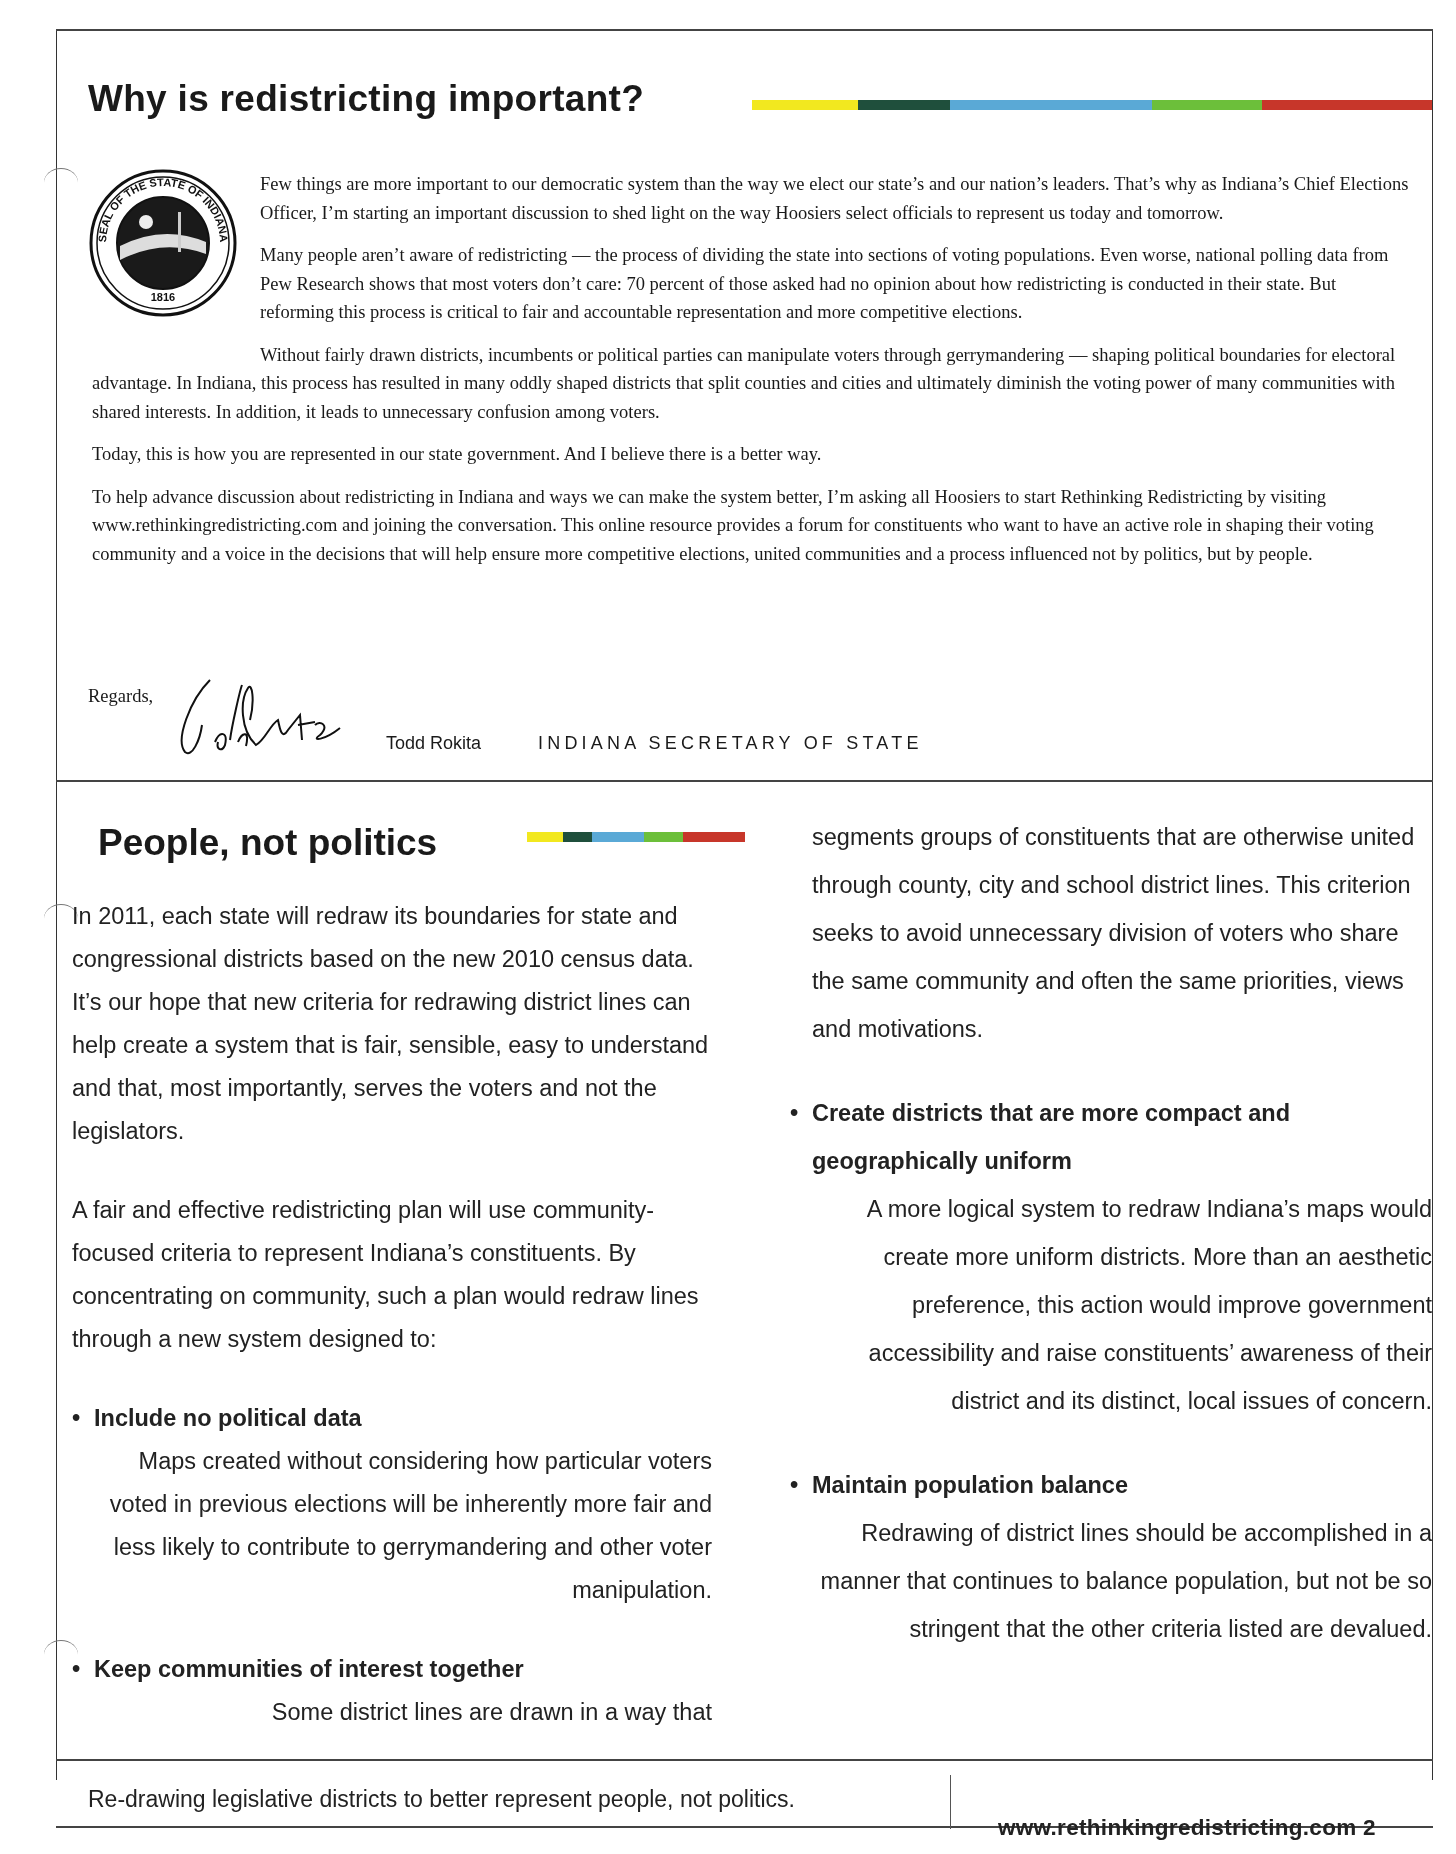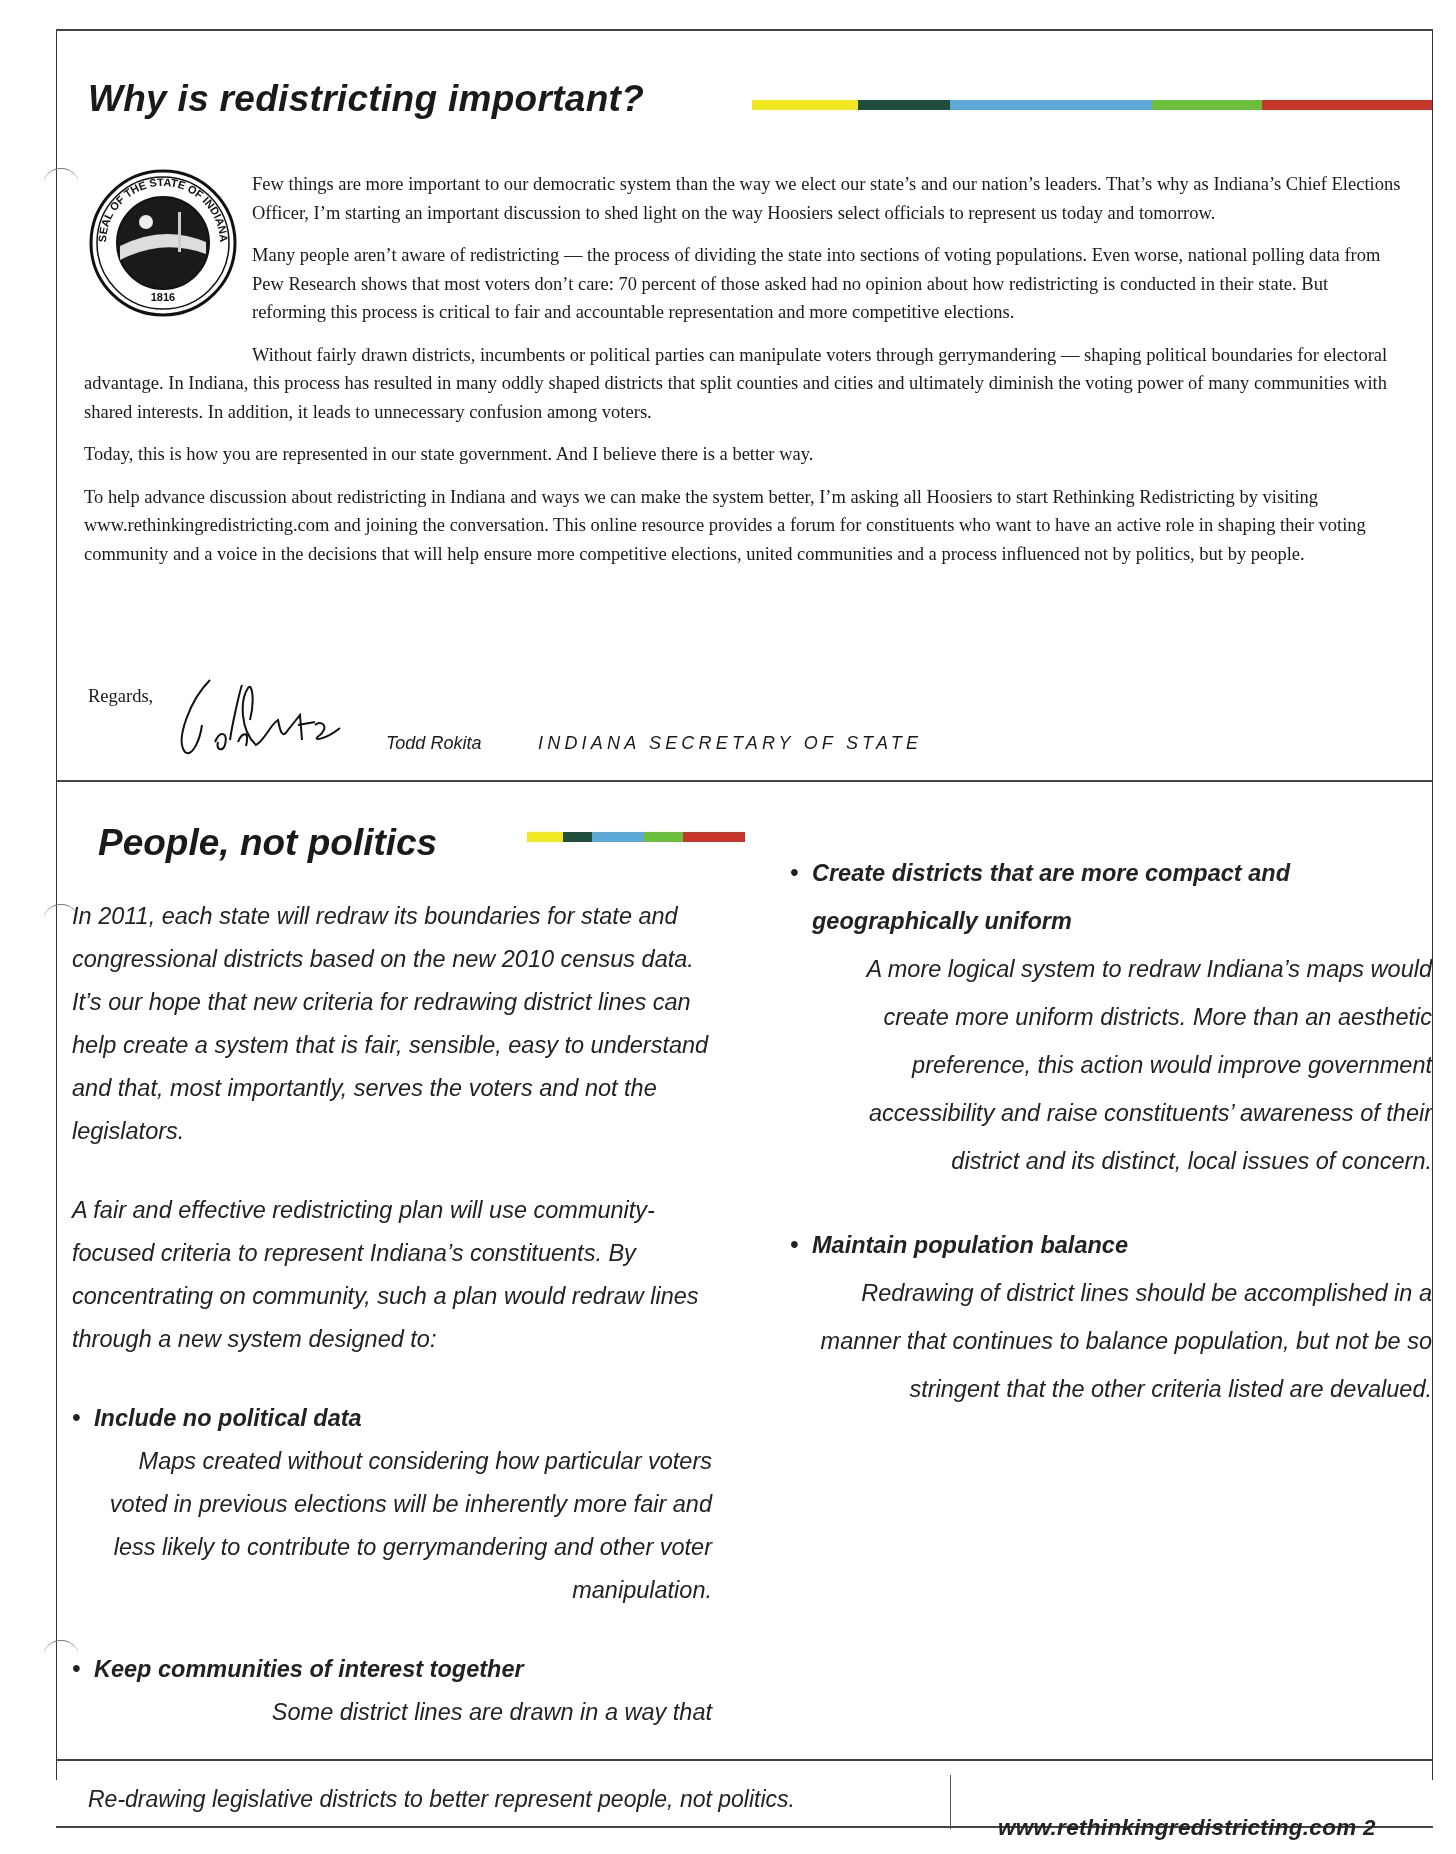--- a/index.html
+++ b/index.html
@@ -1,30 +1,30 @@
 <!DOCTYPE html>
 <html><head>
 <meta charset="utf-8">
 <style>
   html, body { margin:0; padding:0; background:#ffffff; }
   body { width:1456px; height:1854px; position:relative; overflow:hidden; color:#1a1a1a; }
   .frame { position:absolute; left:56px; top:30px; width:1375px; height:1750px; border-left:1.5px solid #333; border-right:1.5px solid #333; }
   .hline { position:absolute; left:56px; width:1377px; height:2px; background:#444; }
   .serif { font-family:"Liberation Serif", "DejaVu Serif", serif; }
-  .sans { font-family:"Liberation Sans", "DejaVu Sans", sans-serif;font-style:italic; }
+  .sans { font-family:"Liberation Sans", "DejaVu Sans", sans-serif; }
 
   .h1 { position:absolute; left:88px; top:78px; font-size:37px; font-weight:bold; letter-spacing:0.3px; margin:0; }
   .bar { position:absolute; display:flex; height:10px; }
   .bar span { display:block; height:100%; }
   .bar1 { left:752px; top:100px; width:680px; }
   .bar2 { left:527px; top:832px; width:218px; }
 
   .seal { position:absolute; left:88px; top:168px; width:150px; height:150px; }
 
-  .letter { position:absolute; left:84px; top:170px; width:1320px; font-size:18.5px; line-height:28.5px; }
+  .letter { position:absolute; left:92px; top:170px; width:1320px; font-size:18.5px; line-height:28.5px; }
   .letter p { margin:0 0 14px 0; }
   .float-seal { float:left; width:168px; height:178px; }
 
   .regards { position:absolute; left:88px; top:686px; font-size:18.5px; }
   .signature { position:absolute; left:170px; top:670px; width:210px; height:90px; }
   .signer { position:absolute; left:386px; top:733px; font-size:18px; }
   .signer-title { position:absolute; left:538px; top:733px; font-size:18px; letter-spacing:4.2px; }
 
   .h2 { position:absolute; left:88px; top:812px; font-size:37px; font-weight:bold; margin:10px; }
 
@@ -117,20 +117,21 @@
     <p class="bullet-body">Maps created without considering how particular voters voted in previous elections will be inherently more fair and less likely to contribute to gerrymandering and other voter manipulation.</p>
   </div>
   <div class="gap"></div>
   <div class="left-bullet">
     <p class="bullet-title"><span class="dot">•</span><span>Keep communities of interest together</span></p>
     <p class="bullet-body">Some district lines are drawn in a way that</p>
   </div>
 </div>
 
 <div class="col col-right sans">
+  <p>segments groups of constituents that are otherwise united through county, city and school district lines. This criterion seeks to avoid unnecessary division of voters who share the same community and often the same priorities, views and motivations.</p>
   <div class="gap"></div>
   <div>
     <p class="bullet-title"><span class="dot">•</span><span>Create districts that are more compact and geographically uniform</span></p>
     <p class="bullet-body">A more logical system to redraw Indiana’s maps would create more uniform districts. More than an aesthetic preference, this action would improve government accessibility and raise constituents’ awareness of their district and its distinct, local issues of concern.</p>
   </div>
   <div class="gap"></div>
   <div>
     <p class="bullet-title"><span class="dot">•</span><span>Maintain population balance</span></p>
     <p class="bullet-body">Redrawing of district lines should be accomplished in a manner that continues to balance population, but not be so stringent that the other criteria listed are devalued.</p>
   </div>

